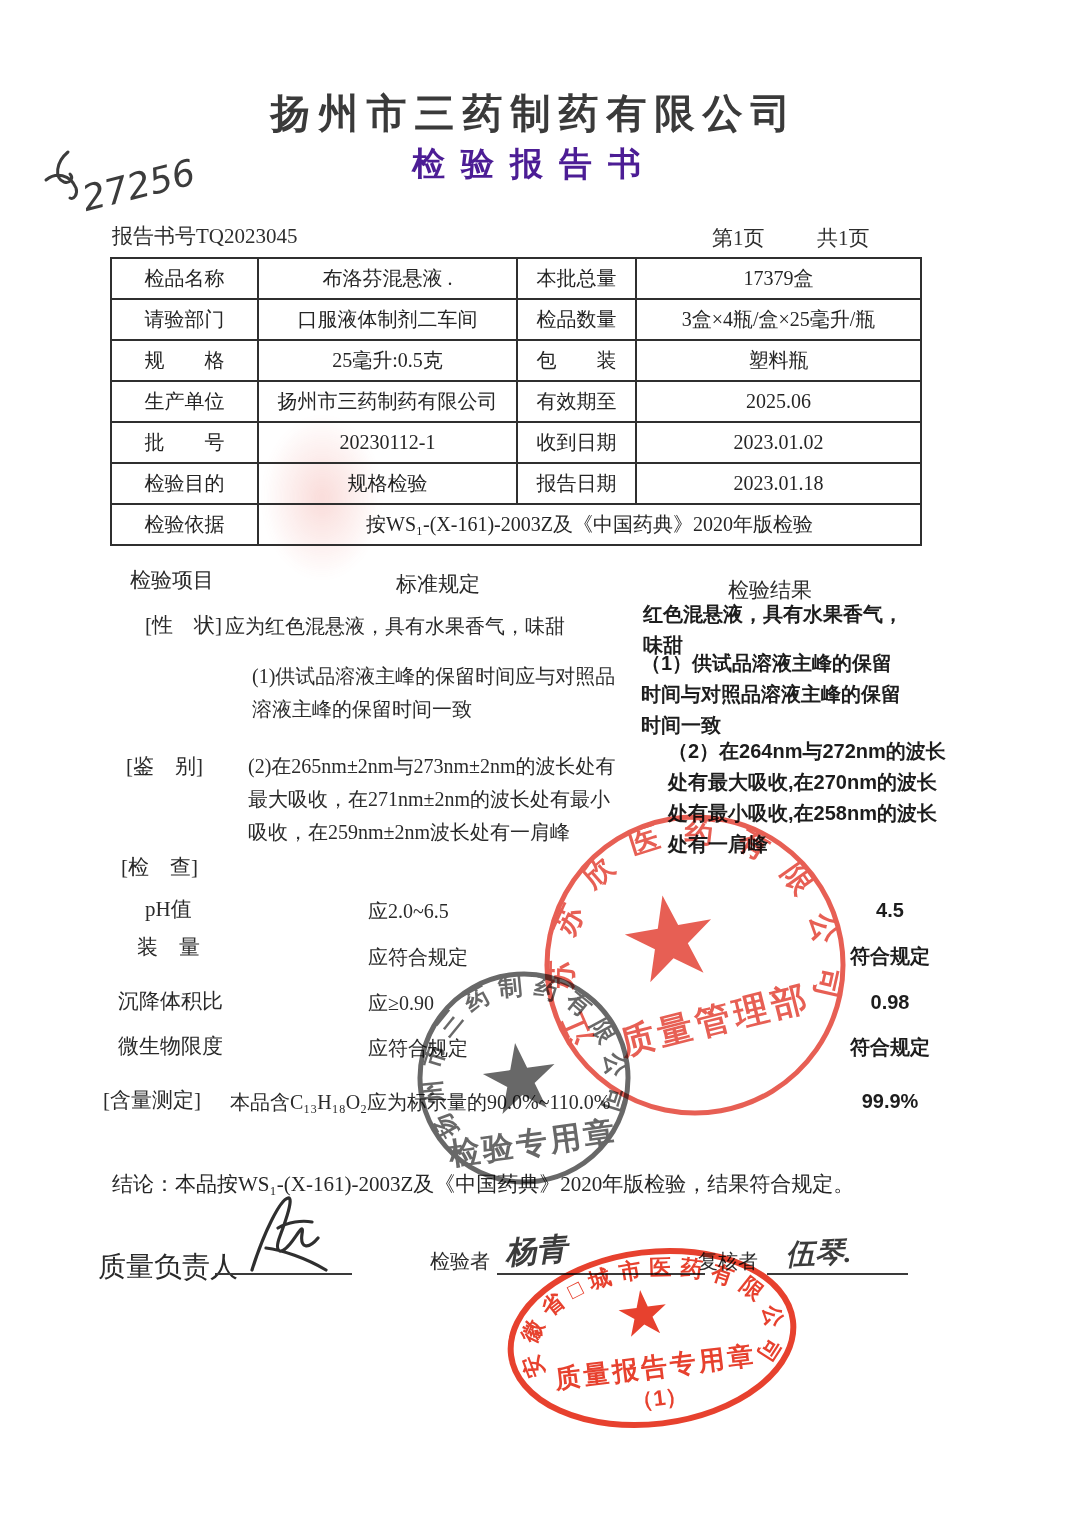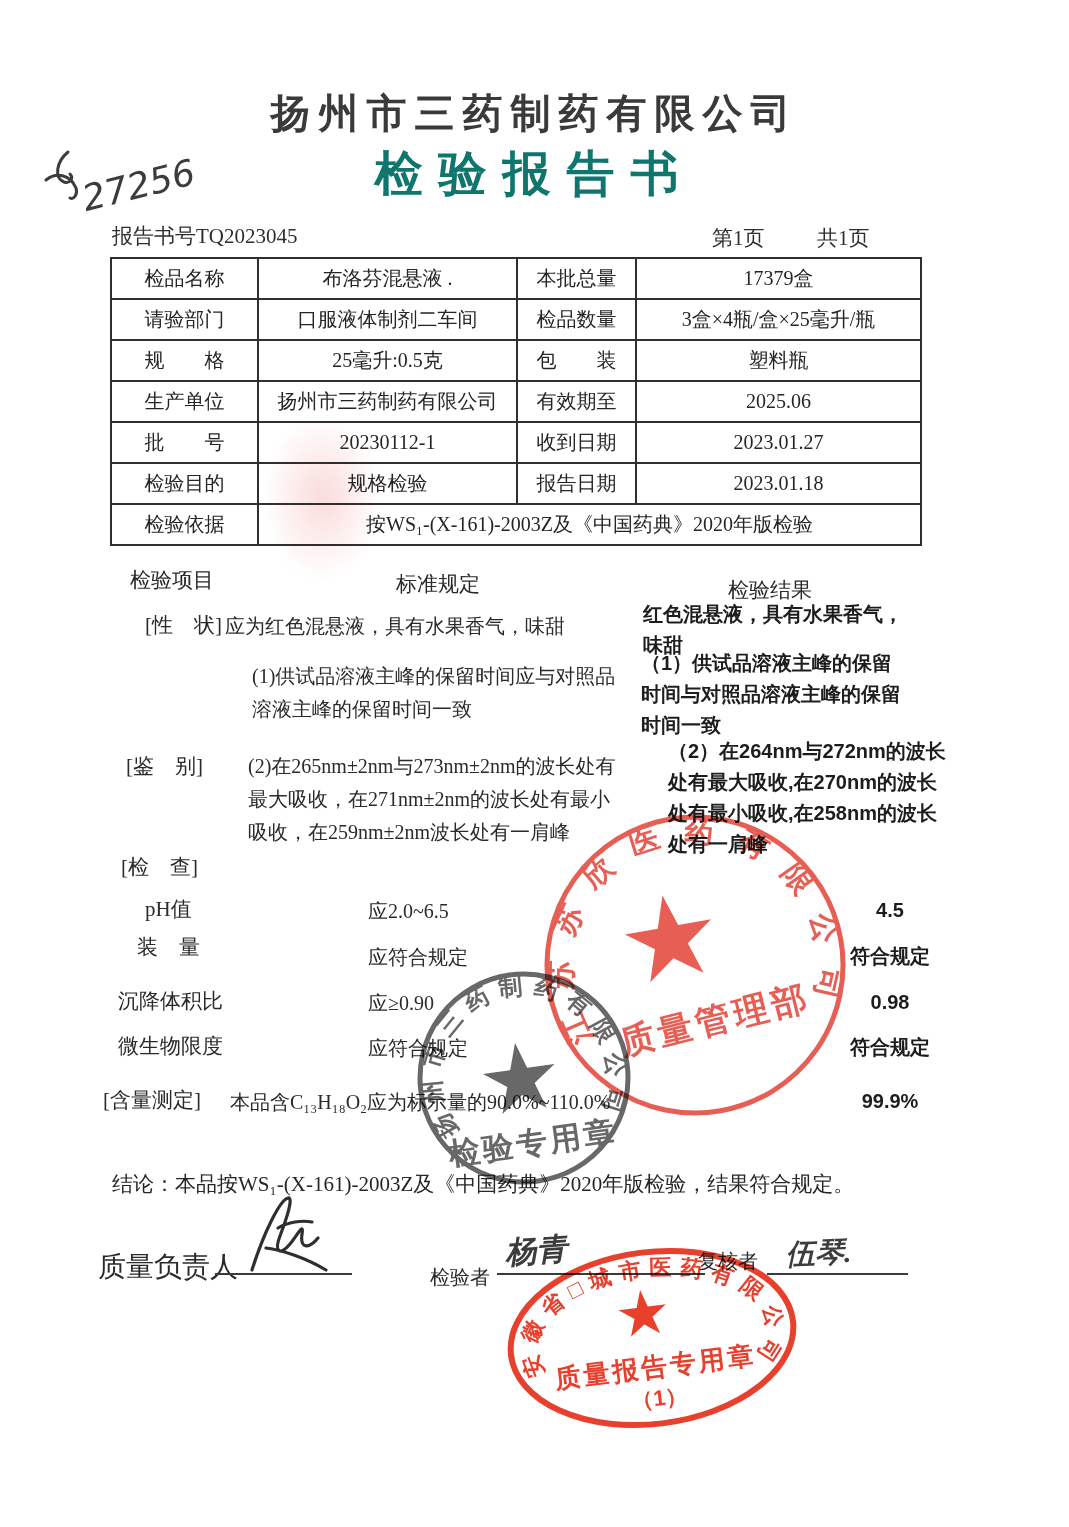--- a/index.html
+++ b/index.html
@@ -6,21 +6,21 @@
   .page{
     position:relative;width:1069px;height:1527px;margin:0 auto;
     background:#ffffff;overflow:hidden;
     font-family:"Liberation Serif","DejaVu Serif",serif;
     color:#262626;
   }
   .abs{position:absolute;}
   .center{left:0;right:0;text-align:center;}
   .hei{font-family:"Liberation Sans","DejaVu Sans",sans-serif;font-weight:bold;}
   .title1{top:86px;font-size:40px;letter-spacing:8px;color:#3a3a3a;}
-  .title2{top:142px;font-size:48px;letter-spacing:16px;color:#0f766e;}
+  .title2{top:142px;font-size:33px;letter-spacing:16px;color:#4c1d95;}
   .meta{font-size:21px;color:#2e2e2e;}
   
   table.info{
     position:absolute;left:110px;top:257px;border-collapse:collapse;
     font-size:20px;color:#252525;table-layout:fixed;
   }
   table.info td{
     border:2px solid #2f2f2f;height:39px;text-align:center;
     padding:0 12px;overflow:hidden;white-space:nowrap;
   }
@@ -92,21 +92,21 @@
     <tr>
       <td>生产单位</td>
       <td>扬州市三药制药有限公司</td>
       <td>有效期至</td>
       <td>2025.06</td>
     </tr>
     <tr>
       <td>批　　号</td>
       <td>20230112-1</td>
       <td>收到日期</td>
-      <td>2023.01.27</td>
+      <td>2023.01.02</td>
     </tr>
     <tr>
       <td>检验目的</td>
       <td>规格检验</td>
       <td>报告日期</td>
       <td>2023.01.18</td>
     </tr>
     <tr>
       <td>检验依据</td>
       <td colspan="3">按WS₁-(X-161)-2003Z及《中国药典》2020年版检验</td>
@@ -156,21 +156,21 @@
   <div class="abs res resbox" style="top:1032px;">符合规定</div>
 
   <div class="abs lbl" style="left:103px;top:1086px;">[含量测定]</div>
   <div class="abs std" style="left:230px;top:1086px;width:480px;">本品含C₁₃H₁₈O₂应为标示量的90.0%~110.0%</div>
   <div class="abs res resbox" style="top:1086px;">99.9%</div>
 
   <div class="abs" style="left:112px;top:1170px;font-size:21px;color:#262626;">结论：本品按WS₁-(X-161)-2003Z及《中国药典》2020年版检验，结果符合规定。</div>
 
   <div class="abs lbl" style="left:98px;top:1248px;font-size:28px;">质量负责人</div>
   <div class="underline" style="left:215px;top:1273px;width:137px;"></div>
-  <div class="abs lbl" style="left:430px;top:1248px;font-size:20px;margin-top:16px;">检验者</div>
+  <div class="abs lbl" style="left:430px;top:1248px;font-size:20px;">检验者</div>
   <div class="underline" style="left:497px;top:1273px;width:208px;"></div>
   <div class="abs lbl" style="left:698px;top:1248px;font-size:20px;">复核者</div>
   <div class="underline" style="left:767px;top:1273px;width:141px;"></div>
 
   <svg class="abs" style="left:222px;top:1192px;" width="130" height="90" viewBox="0 0 130 90">
     <path d="M30,78 C42,40 58,8 66,6 C72,5 64,28 58,44 C52,60 58,64 68,52 C76,42 82,30 80,42 C78,56 86,58 96,46 M44,56 C60,58 84,66 104,78 M56,36 C66,30 80,28 90,30" fill="none" stroke="#2f2f2f" stroke-width="3.2" stroke-linecap="round"></path>
   </svg>
 
   <div class="abs handwrite" style="left:505px;top:1230px;font-size:31px;transform:rotate(-4deg);font-weight:bold;">杨青</div>
   <div class="abs handwrite" style="left:786px;top:1234px;font-size:29px;transform:rotate(-2deg);font-weight:bold;">伍琴.</div>

